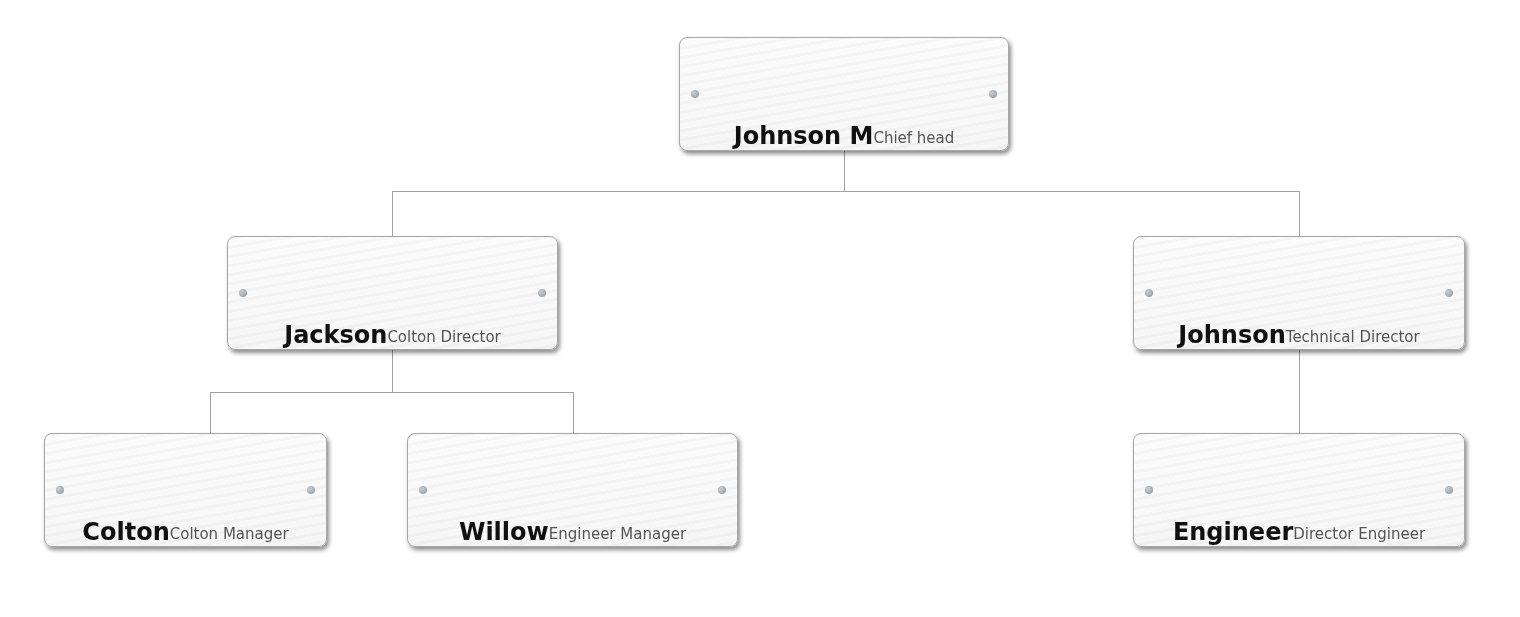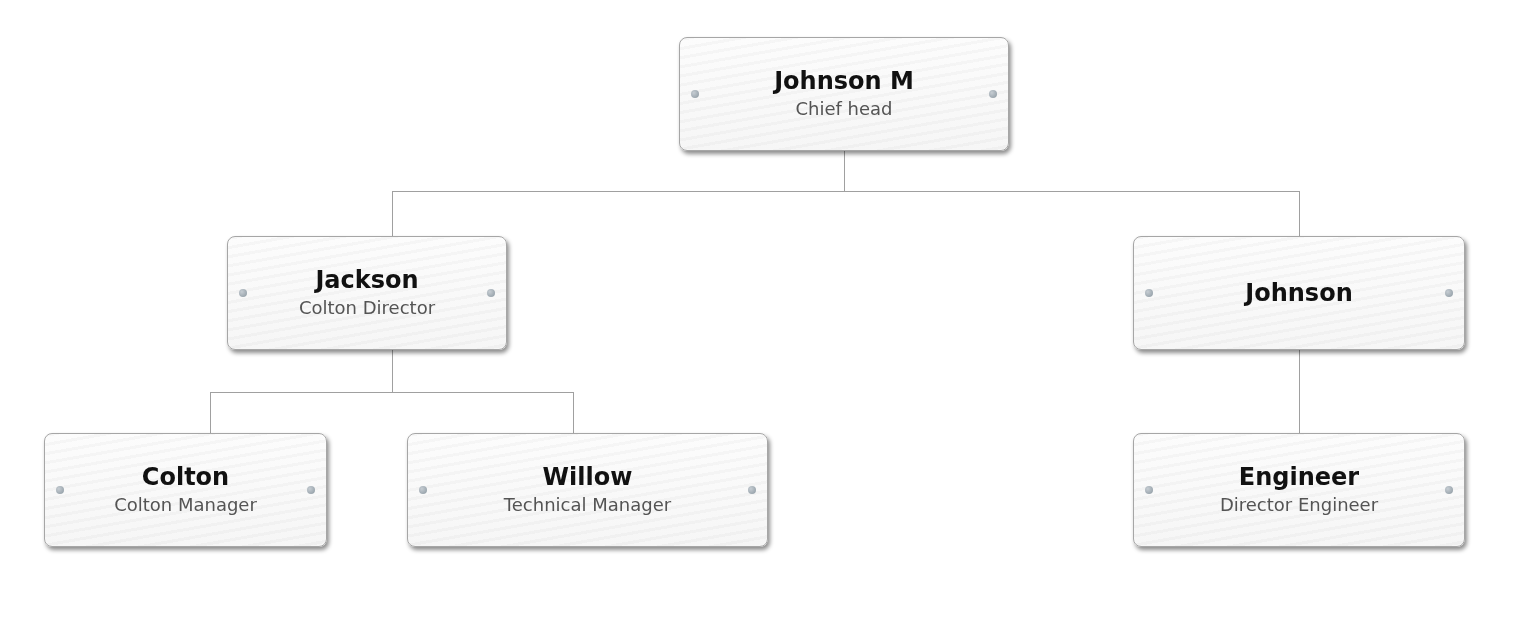--- a/index.html
+++ b/index.html
@@ -33,40 +33,40 @@
   .node {
     position: absolute;
     box-sizing: border-box;
     border: 1px solid #a6a6a6;
     border-radius: 8px;
     background:
       repeating-linear-gradient(170deg, rgba(110,110,110,0.045) 0 3px, rgba(255,255,255,0) 3px 9px),
       linear-gradient(180deg, #fcfcfc 0%, #f6f6f6 100%);
     box-shadow: 2px 3px 4px rgba(0,0,0,0.45);
     display: flex;
-    flex-direction: column;
-    align-items: center;
+    flex-direction: row;
+    align-items: flex-end;
     justify-content: center;
     cursor: default;
   }
   .n-johnson   { left: 679px;  top: 37px;  width: 330px; height: 114px; }
-  .n-jackson   { left: 227px;  top: 236px; width: 280px; height: 114px; }
+  .n-jackson   { left: 227px;  top: 236px; width: 331px; height: 114px; }
   .n-jameson   { left: 1133px; top: 236px; width: 332px; height: 114px; }
   .n-colton    { left: 44px;   top: 433px; width: 283px; height: 114px; }
-  .n-willow    { left: 407px;  top: 433px; width: 361px; height: 114px; }
+  .n-willow    { left: 407px;  top: 433px; width: 331px; height: 114px; }
   .n-charlette { left: 1133px; top: 433px; width: 332px; height: 114px; }
   .node-name {
     font-size: 24px;
     font-weight: bold;
     color: #111111;
     line-height: 28px;
     white-space: nowrap;
   }
   .node-title {
-    font-size: 18px;
+    font-size: 15px;
     color: #545454;
     line-height: 24px;
     margin-top: 2px;
     white-space: nowrap;
   }
   .dot {
     position: absolute;
     top: 50%;
     width: 8px;
     height: 8px;
@@ -102,34 +102,35 @@
   <div class="node n-jackson">
     <span class="dot dot-left"></span>
     <div class="node-name">Jackson</div>
     <div class="node-title">Colton Director</div>
     <span class="dot dot-right"></span>
   </div>
 
   <div class="node n-jameson">
     <span class="dot dot-left"></span>
     <div class="node-name">Johnson</div>
+    <div class="node-title">Technical Director</div>
     <span class="dot dot-right"></span>
   </div>
 
   <div class="node n-colton">
     <span class="dot dot-left"></span>
     <div class="node-name">Colton</div>
     <div class="node-title">Colton Manager</div>
     <span class="dot dot-right"></span>
   </div>
 
   <div class="node n-willow">
     <span class="dot dot-left"></span>
     <div class="node-name">Willow</div>
-    <div class="node-title">Technical Manager</div>
+    <div class="node-title">Engineer Manager</div>
     <span class="dot dot-right"></span>
   </div>
 
   <div class="node n-charlette">
     <span class="dot dot-left"></span>
     <div class="node-name">Engineer</div>
     <div class="node-title">Director Engineer</div>
     <span class="dot dot-right"></span>
   </div>
 

